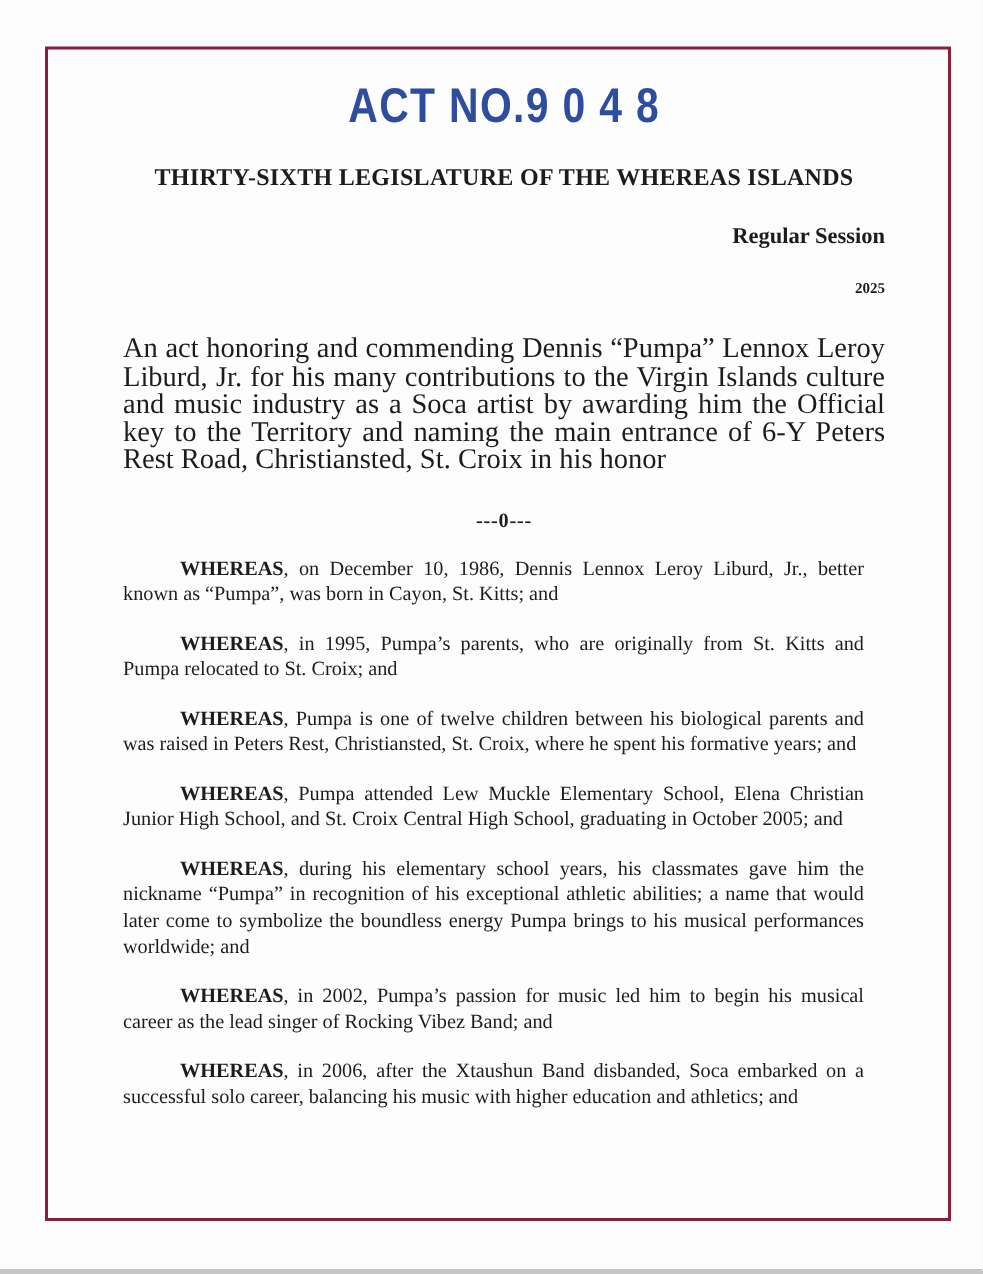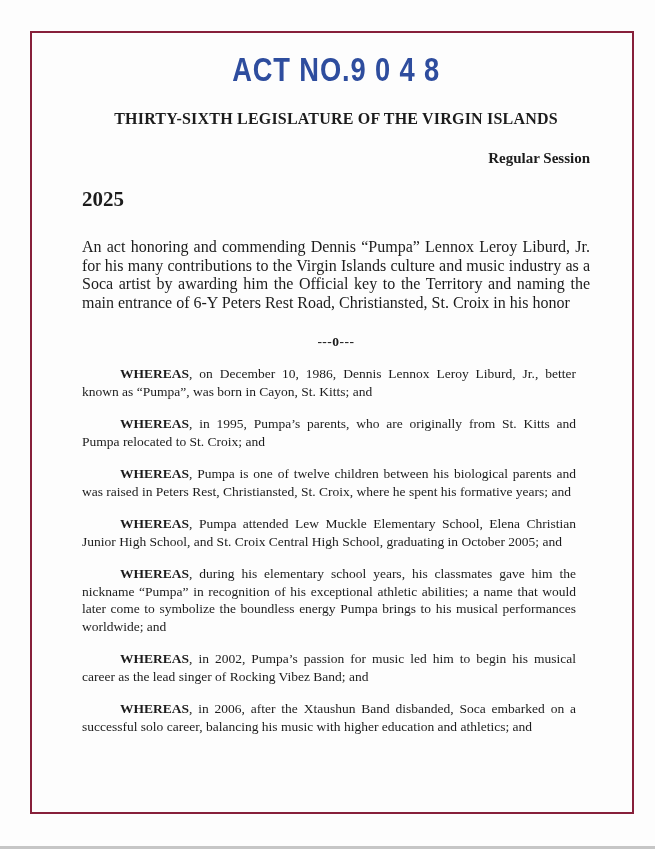--- a/index.html
+++ b/index.html
@@ -64,27 +64,27 @@
     margin: 21px 0 0 0;
     letter-spacing: 0.2px;
   }
   .session {
     text-align: right;
     font-weight: bold;
     font-size: 15px;
     margin: 22px 0 0 0;
   }
   .year {
-    text-align: left;
+    text-align: right;
     font-weight: bold;
-    font-size: 21px;
+    font-size: 10px;
     margin: 20px 0 0 0;
   }
   .preamble {
-    font-size: 16px;
+    font-size: 19px;
     line-height: 18.5px;
     text-align: justify;
     margin: 26px 0 0 0;
   }
   .separator {
     text-align: center;
     font-weight: bold;
     font-size: 13.5px;
     margin: 22px 0 0 0;
     letter-spacing: 0.5px;
@@ -108,21 +108,21 @@
 
 <div class="canvas">
   <div class="frame">
     <div class="content">
 
       <div class="stamp">
         <span>ACT NO.9 0 4 8</span>
       </div>
 
 
-      <div class="legislature">THIRTY-SIXTH LEGISLATURE OF THE VIRGIN ISLANDS</div>
+      <div class="legislature">THIRTY-SIXTH LEGISLATURE OF THE WHEREAS ISLANDS</div>
 
       <div class="session">Regular Session</div>
 
       <div class="year">2025</div>
 
       <p class="preamble">An act honoring and commending Dennis “Pumpa” Lennox Leroy Liburd, Jr. for his many contributions to the Virgin Islands culture and music industry as a Soca artist by awarding him the Official key to the Territory and naming the main entrance of 6-Y Peters Rest Road, Christiansted, St. Croix in his honor</p>
 
       <div class="separator">---0---</div>
 
       <p class="whereas"><b>WHEREAS</b><span>, on December 10, 1986, Dennis Lennox Leroy Liburd, Jr., better known as “Pumpa”, was born in Cayon, St. Kitts; and</span></p>

